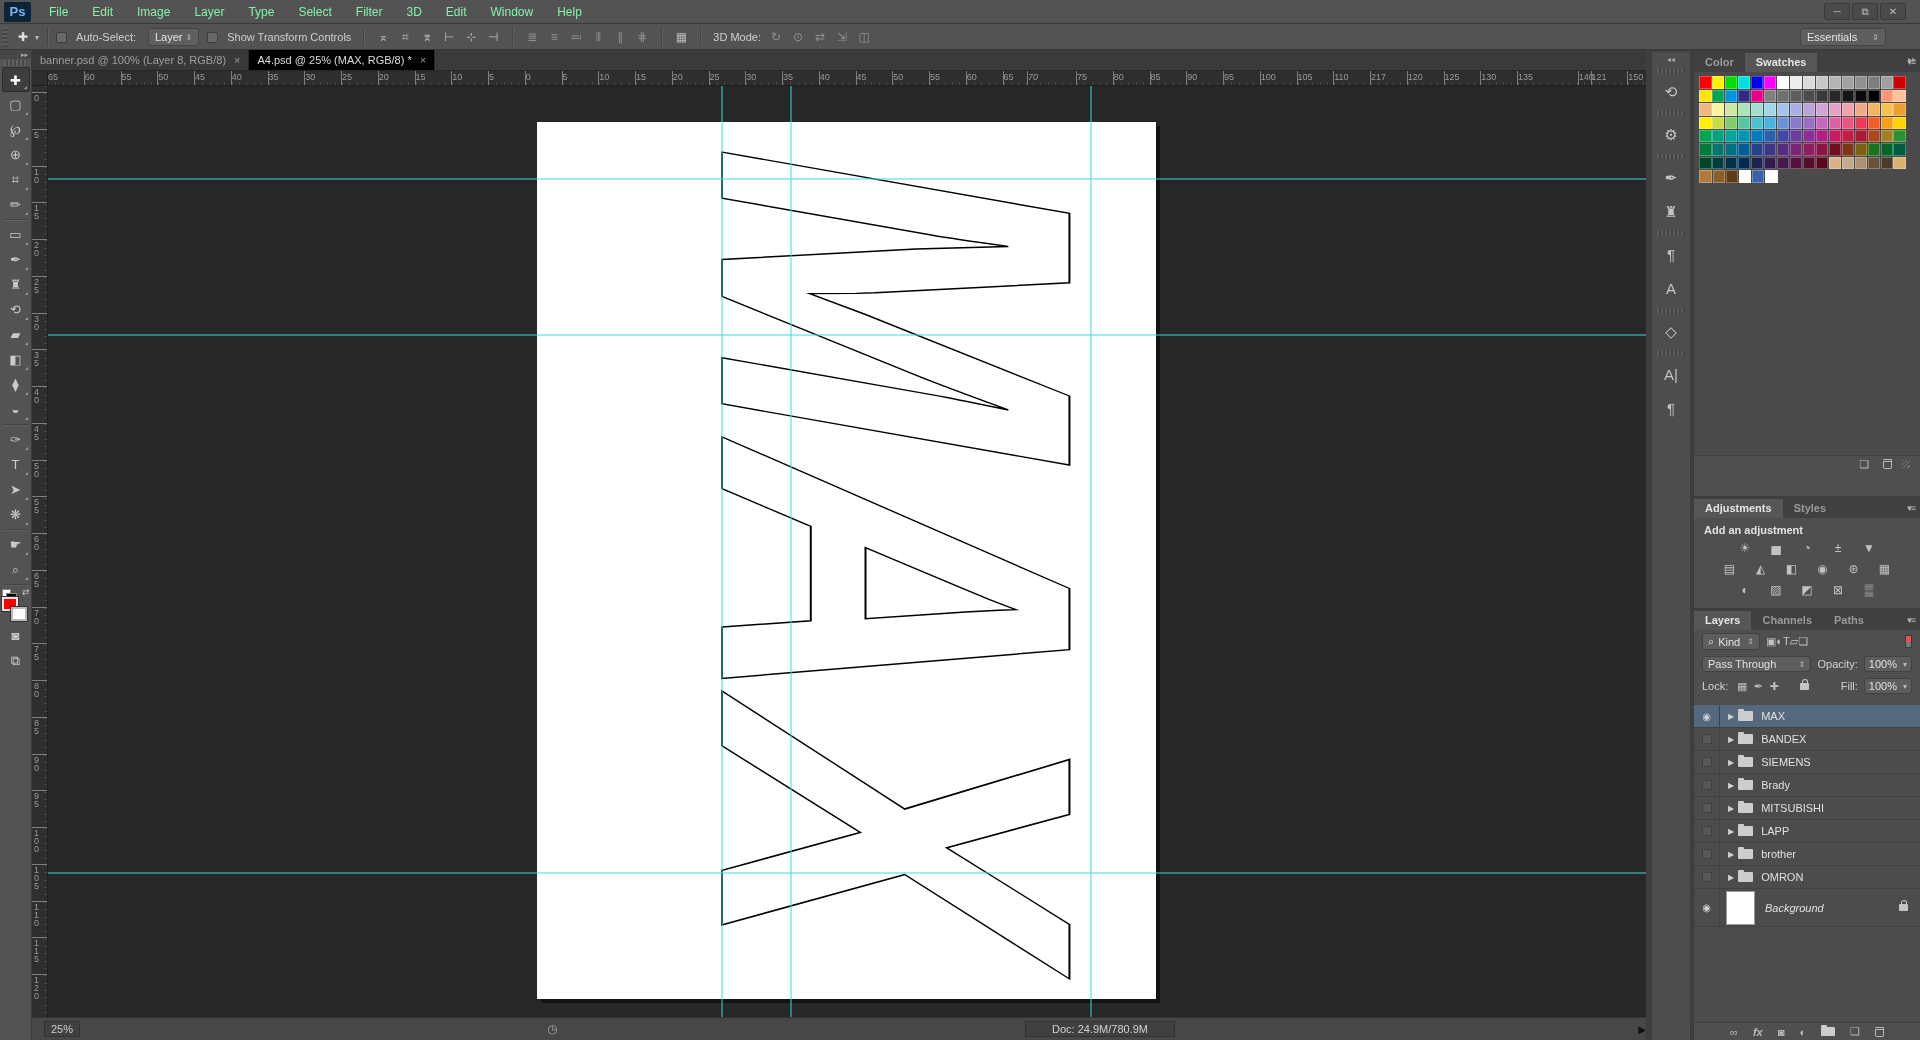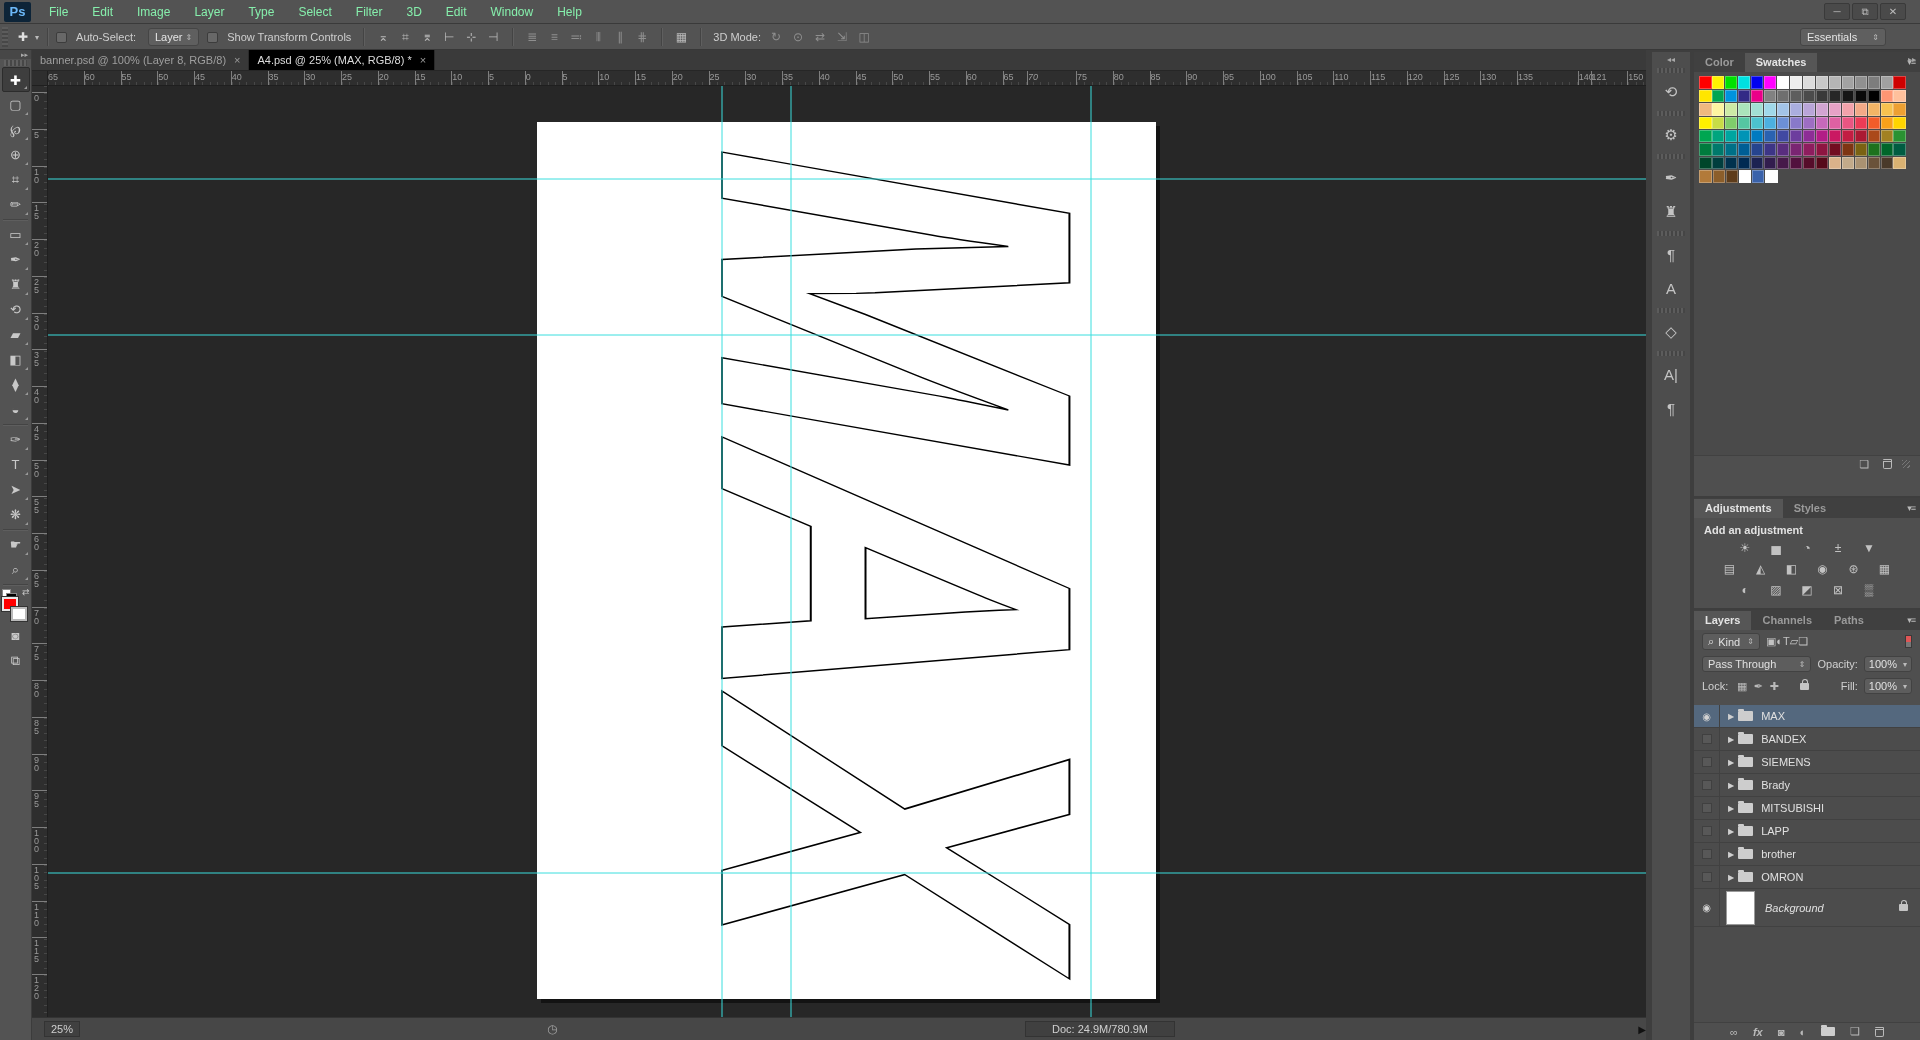--- a/index.html
+++ b/index.html
@@ -298,21 +298,21 @@
         <div class="hlab" style="left: 954.5px;">65</div>
         <div class="hlab" style="left: 979px; font-style: italic;">70</div>
         <div class="hlab" style="left: 1028px;">75</div>
         <div class="hlab" style="left: 1064.75px;">80</div>
         <div class="hlab" style="left: 1101.5px;">85</div>
         <div class="hlab" style="left: 1138.25px;">90</div>
         <div class="hlab" style="left: 1175px;">95</div>
         <div class="hlab" style="left: 1211.75px;">100</div>
         <div class="hlab" style="left: 1248.5px;">105</div>
         <div class="hlab" style="left: 1285.25px;">110</div>
-        <div class="hlab" style="left: 1322px;">115</div>
+        <div class="hlab" style="left: 1322px;">217</div>
         <div class="hlab" style="left: 1358.75px;">120</div>
         <div class="hlab" style="left: 1395.5px;">125</div>
         <div class="hlab" style="left: 1432.25px;">130</div>
         <div class="hlab" style="left: 1469px;">135</div>
         <div class="hlab" style="left: 1505.75px; margin-left: 24px;">140</div>
         <div class="hlab" style="left: 1542.5px;">121</div>
         <div class="hlab" style="left: 1579.25px;">150</div>
       </div>
     <div id="vruler">
         <div class="vlab" style="top: 6px;">

